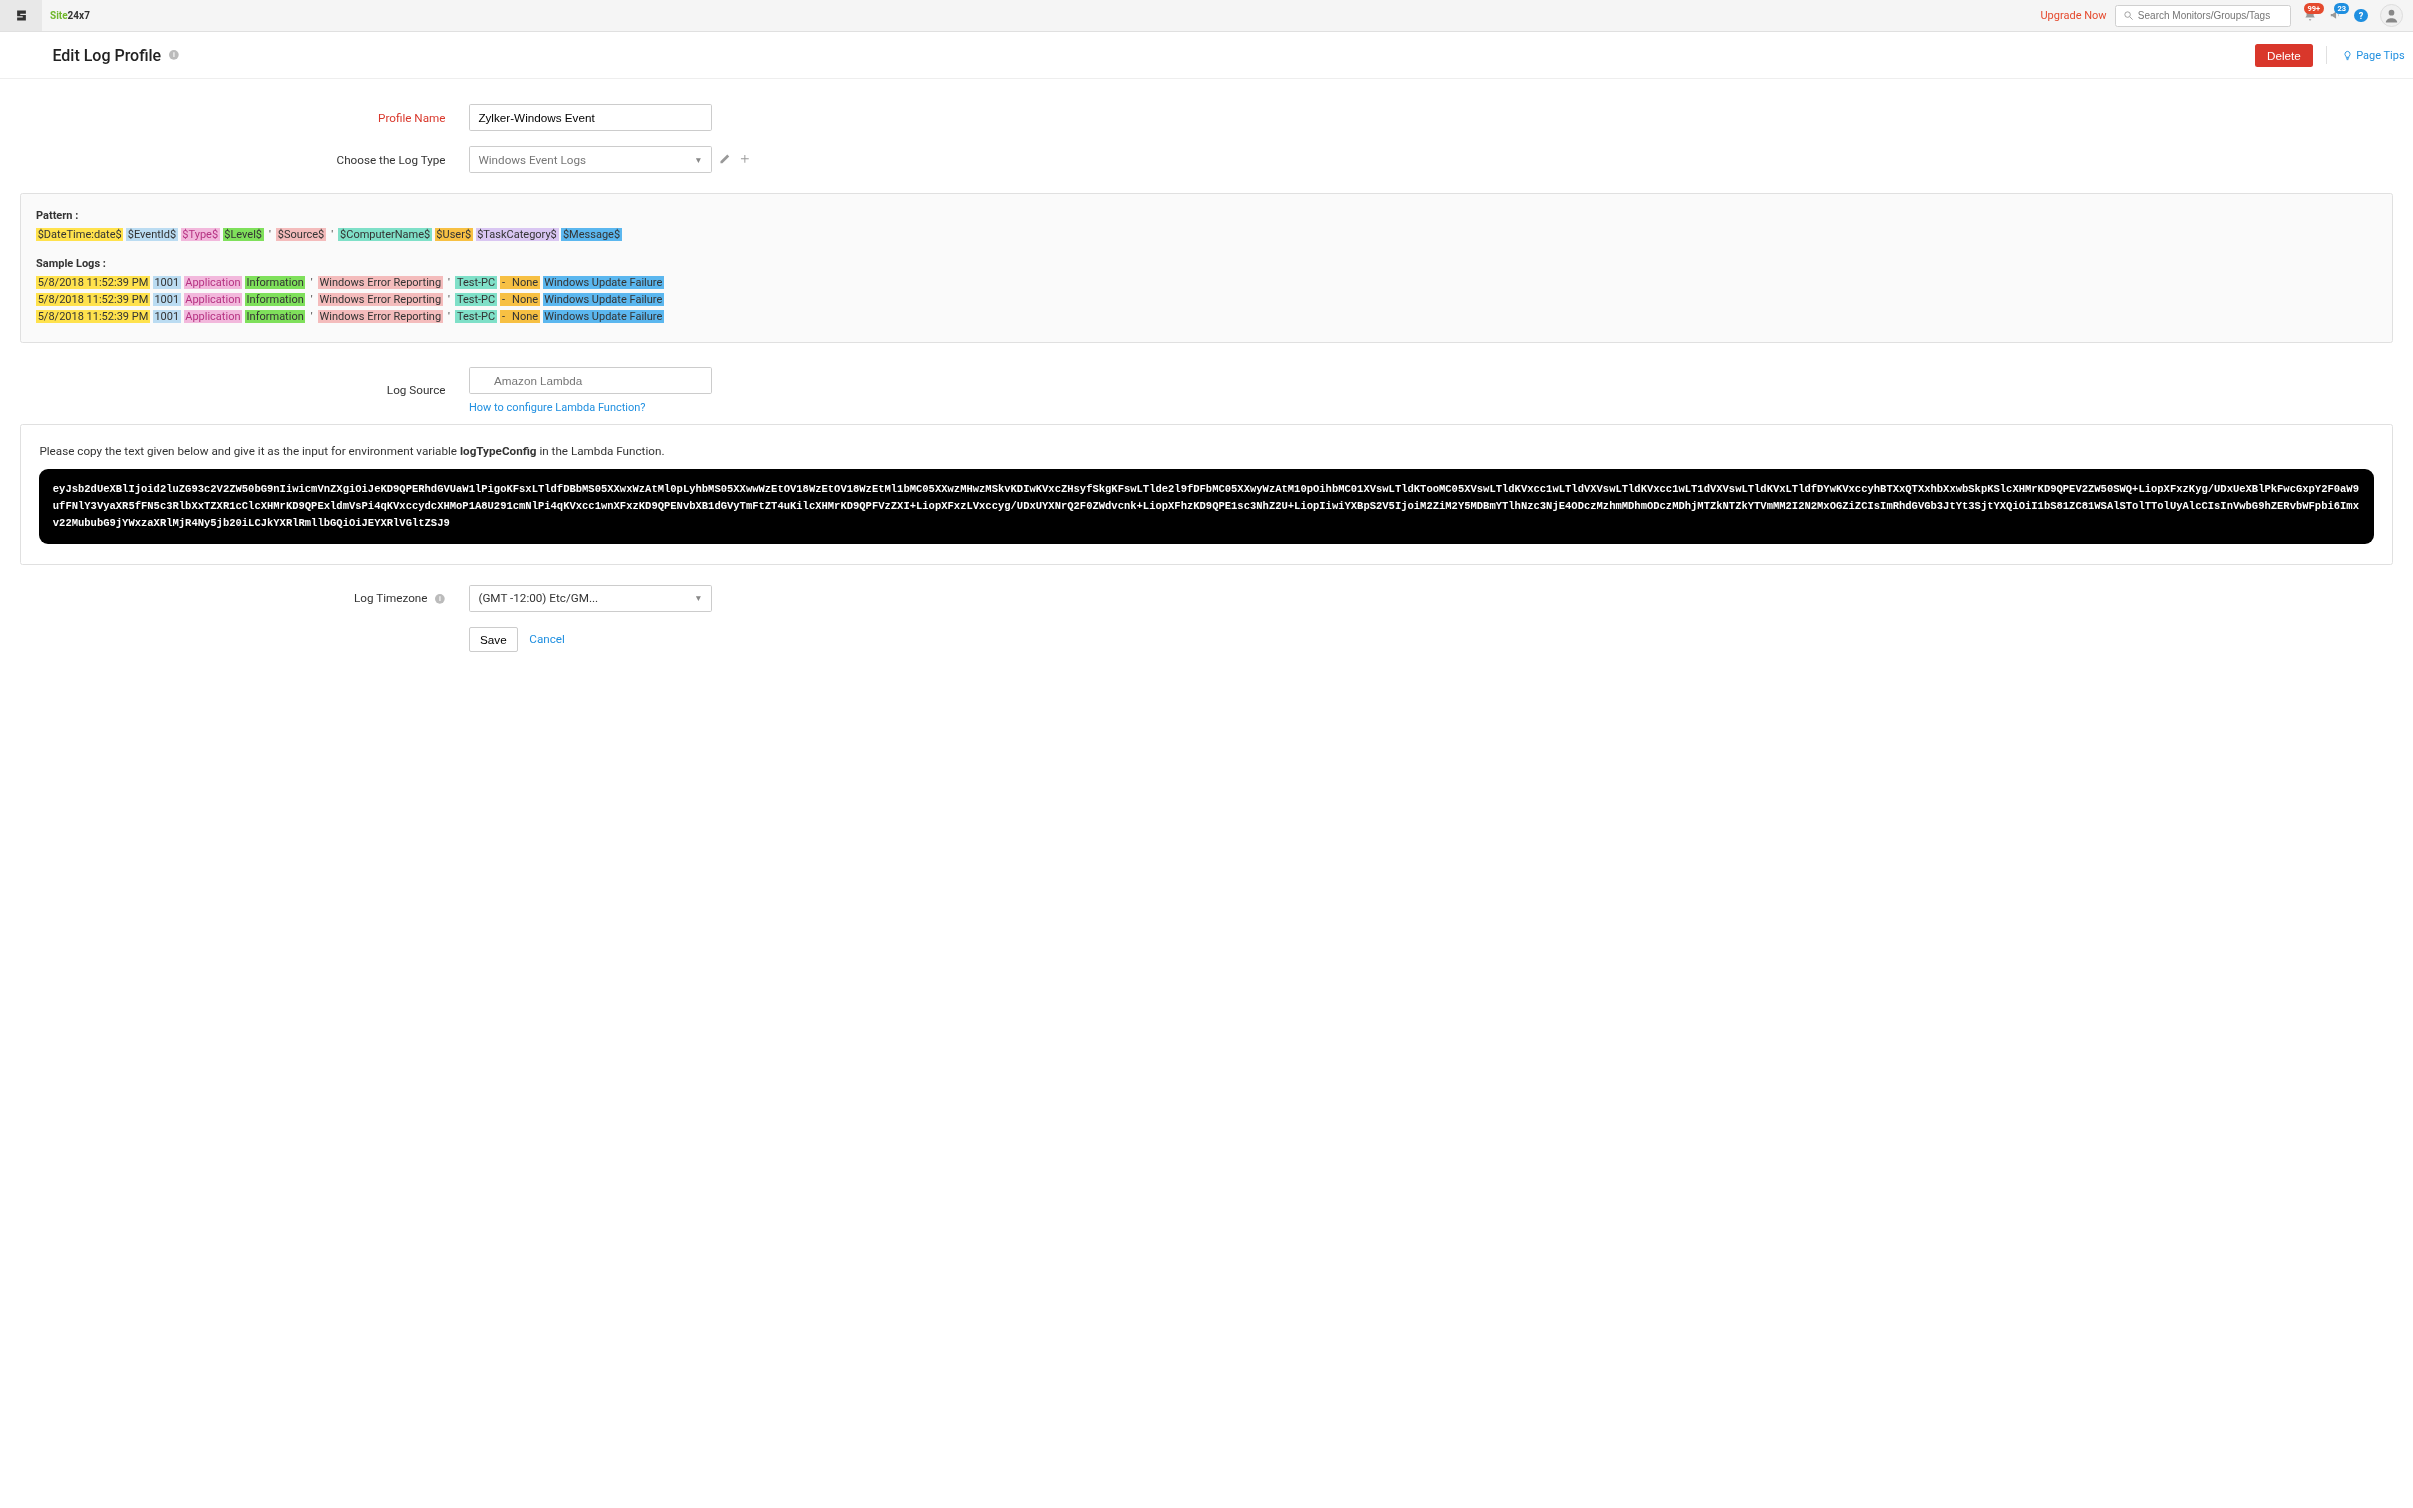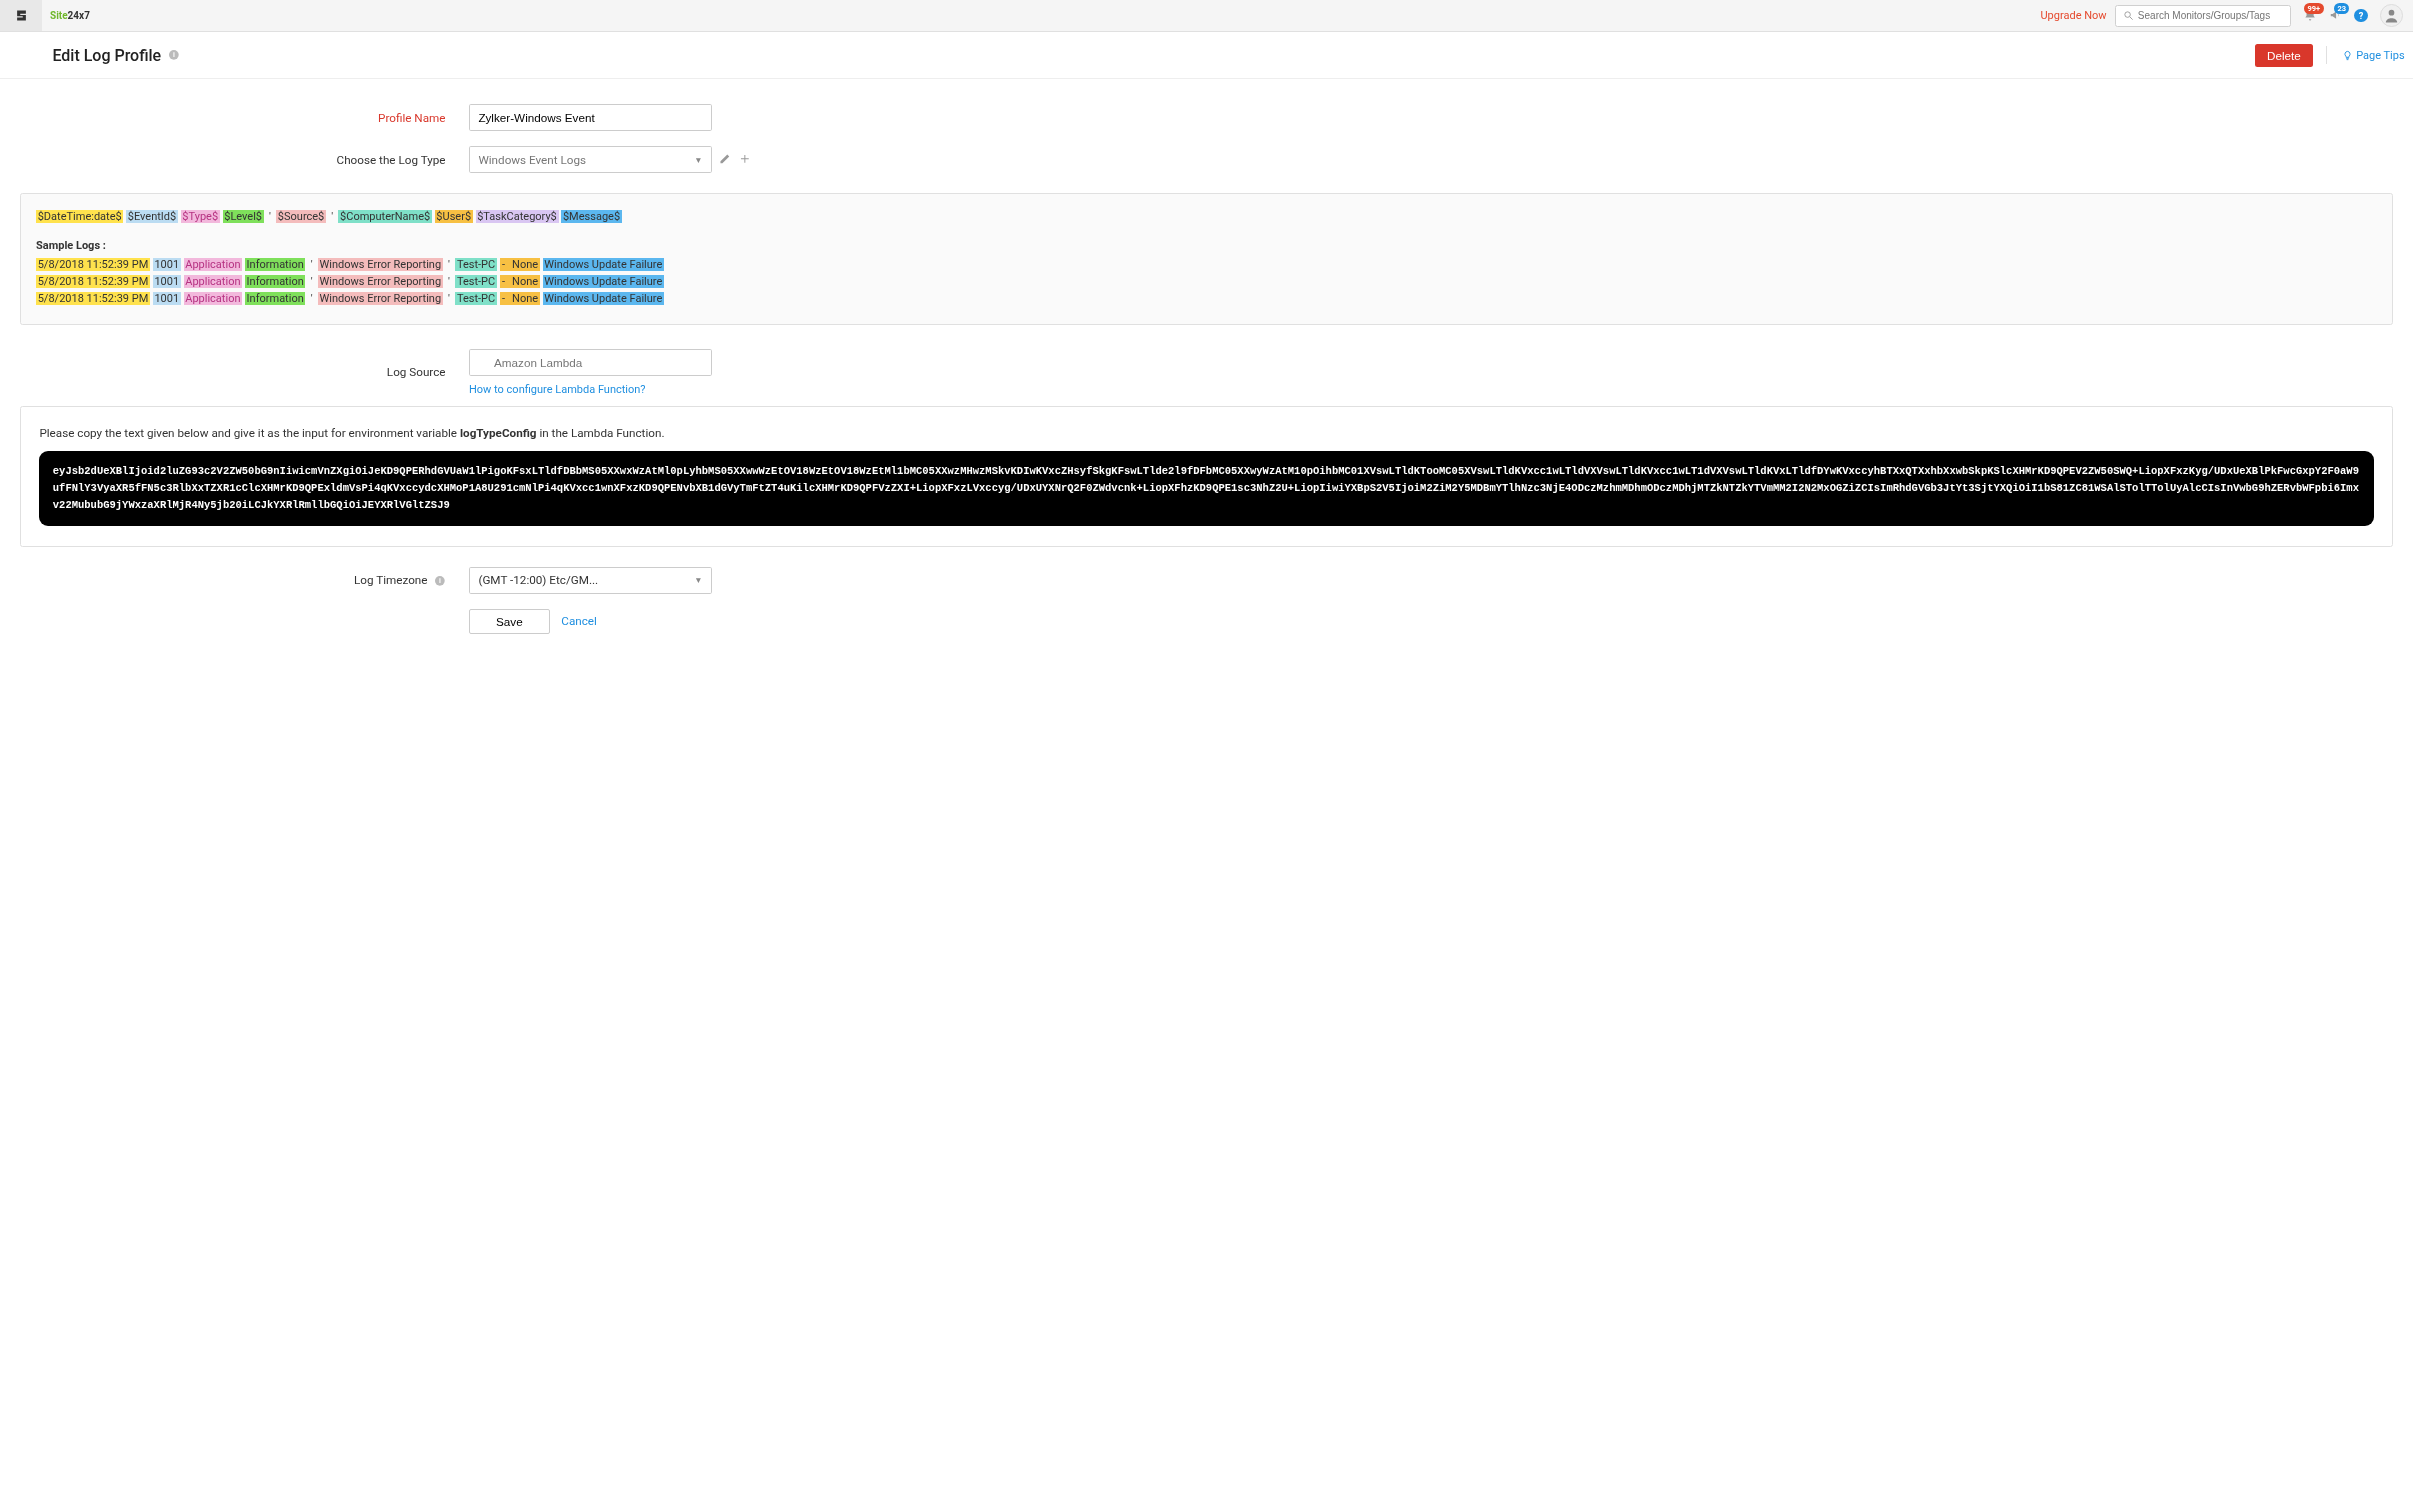--- a/index.html
+++ b/index.html
@@ -68,21 +68,21 @@
 .help-link-row { margin-top: 6.7px; }
 
 
 .cfg-panel { margin: 10px 20px 5px 20px; border: 0.8px solid #e0e0e0; border-radius: 2.5px; padding: 18.4px 18.4px 20px 18.4px; }
 .cfg-intro { font-size: 11.7px; margin-bottom: 11.7px; }
 .cfg-intro b { font-weight: 700; }
 .codeblock { background: #000; color: #fff; font-family: "Courier New", monospace; font-size: 10.5px; font-weight: 700; padding: 11.7px 13.4px; border-radius: 9px; word-break: break-all; line-height: 17px; }
 
 
 .btnrow { display: flex; gap: 11.7px; align-items: center; }
-.btn-save { background: #fff; border: 0.8px solid #ccc; padding: 5px 26px; border-radius: 2px; font-size: 11.7px; cursor: pointer; }
+.btn-save { background: #fff; border: 0.8px solid #ccc; padding: 5px 10px; border-radius: 2px; font-size: 11.7px; cursor: pointer; }
 .btn-cancel { color: #1f8fe0; font-size: 11.7px; cursor: pointer; }
 
 .info-icon-svg { width: 11.7px; height: 11.7px; vertical-align: middle; }
 .lbl .info-icon-svg { margin-left: 3.4px; }
 .idea-icon-svg { width: 11px; height: 11px; margin-right: 3.4px; }
 </style>
 </head>
 <body>
 
 <div class="topbar">
@@ -166,20 +166,21 @@
       <span><svg width="11.7" height="11.7" viewBox="0 0 24 24">
             <path fill="#999" d="M3 17v4h4L19 9l-4-4L3 17zM21 7l-2 2-4-4 2-2 4 4z"></path>
           </svg></span>
       <span><svg width="11.7" height="11.7" viewBox="0 0 24 24">
             <path fill="#999" d="M11 4h2v16h-2zM4 11h16v2H4z"></path>
           </svg></span>
     </span>
   </div>
 
   <div class="panel">
+    <div class="panel-label">Pattern :</div>
     <div class="token-line" id="token-line"><span class="tk tk-yellow">$DateTime:date$</span> <span class="tk tk-lightblue">$EventId$</span> <span class="tk tk-pink">$Type$</span> <span class="tk tk-green">$Level$</span> <span class="tk plain">'</span> <span class="tk tk-rose">$Source$</span> <span class="tk plain">'</span> <span class="tk tk-teal">$ComputerName$</span> <span class="tk tk-orange">$User$</span> <span class="tk tk-vio">$TaskCategory$</span> <span class="tk tk-blue">$Message$</span> </div>
     <div class="sample-block">
       <div class="panel-label">Sample Logs :</div>
       <div class="sample-line-row sample-line" id="sample-0"><span class="tk tk-yellow">5/8/2018 11:52:39 PM</span> <span class="tk tk-lightblue">1001</span> <span class="tk tk-pink">Application</span> <span class="tk tk-green">Information</span> <span class="tk plain">'</span> <span class="tk tk-rose">Windows Error Reporting</span> <span class="tk plain">'</span> <span class="tk tk-teal">Test-PC</span> <span class="tk tk-orange plain"> - </span> <span class="tk tk-orange">None</span> <span class="tk tk-blue">Windows Update Failure</span> </div>
       <div class="sample-line-row sample-line" id="sample-1"><span class="tk tk-yellow">5/8/2018 11:52:39 PM</span> <span class="tk tk-lightblue">1001</span> <span class="tk tk-pink">Application</span> <span class="tk tk-green">Information</span> <span class="tk plain">'</span> <span class="tk tk-rose">Windows Error Reporting</span> <span class="tk plain">'</span> <span class="tk tk-teal">Test-PC</span> <span class="tk tk-orange plain"> - </span> <span class="tk tk-orange">None</span> <span class="tk tk-blue">Windows Update Failure</span> </div>
       <div class="sample-line-row sample-line" id="sample-2"><span class="tk tk-yellow">5/8/2018 11:52:39 PM</span> <span class="tk tk-lightblue">1001</span> <span class="tk tk-pink">Application</span> <span class="tk tk-green">Information</span> <span class="tk plain">'</span> <span class="tk tk-rose">Windows Error Reporting</span> <span class="tk plain">'</span> <span class="tk tk-teal">Test-PC</span> <span class="tk tk-orange plain"> - </span> <span class="tk tk-orange">None</span> <span class="tk tk-blue">Windows Update Failure</span> </div>
     </div>
   </div>
 
   <div class="form-row" style="margin-top:23.5px;margin-bottom:0;">

